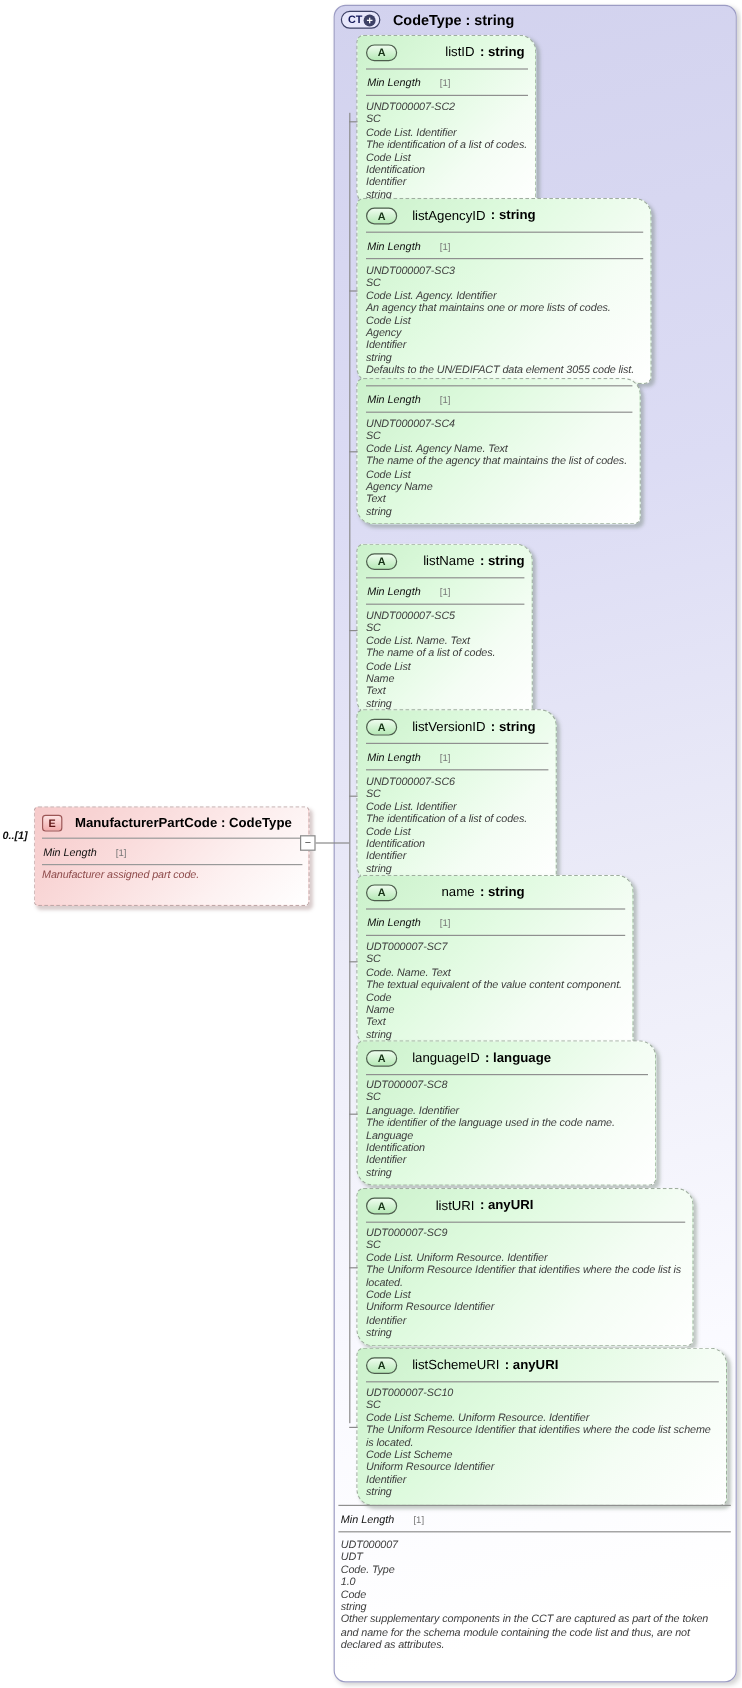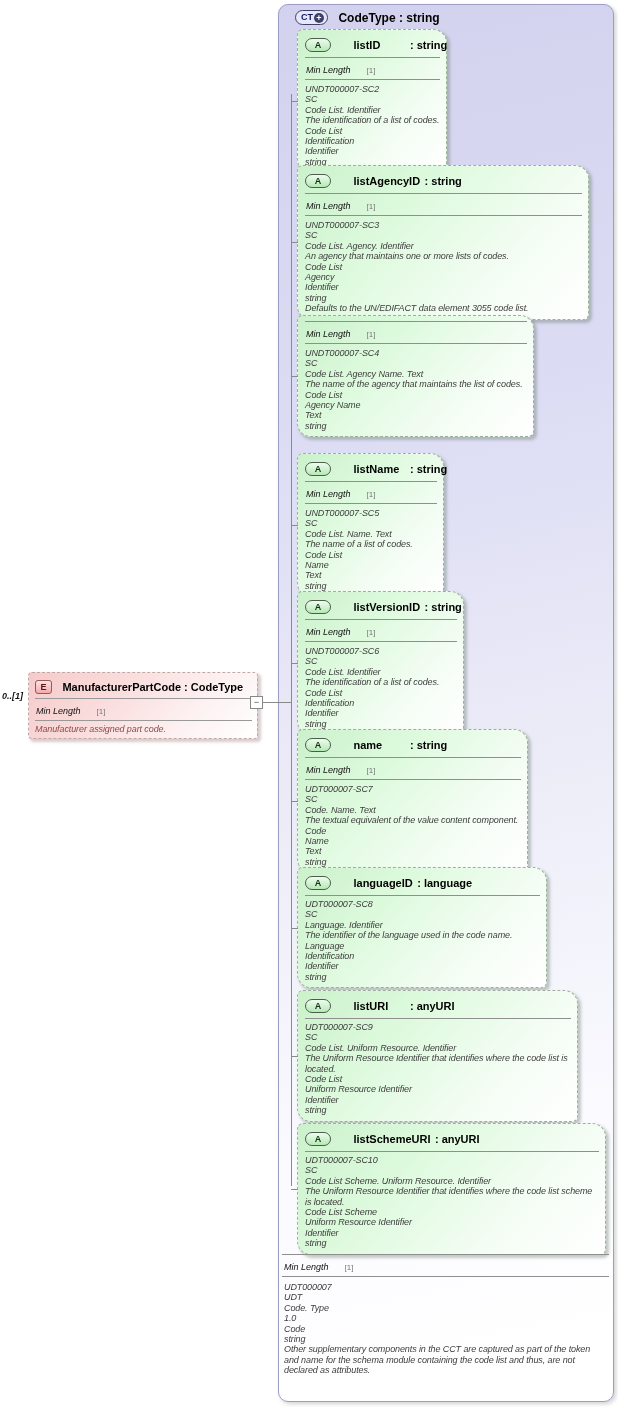--- a/index.html
+++ b/index.html
@@ -6,21 +6,21 @@
   html,body { background:#ffffff; font-family:"Liberation Sans","DejaVu Sans",sans-serif; }
   .stage { position:relative; width:618px; height:1407px; background:#fff; overflow:hidden; }
 
   
   .ct-box {
     position:absolute; left:278px; top:4px; width:336px; height:1398px;
     border:1px solid #9c9cc4; border-radius:10px;
     background:linear-gradient(168deg,#d2d2ee 0%,#dcdcf4 30%,#ececf8 55%,#fafaff 80%,#ffffff 95%);
     box-shadow:2px 2px 4px rgba(0,0,0,.18);
   }
-  .ct-header { position:absolute; left:16px; top:3px; height:18px; white-space:nowrap; }
+  .ct-header { position:absolute; left:5px; top:3px; height:18px; white-space:nowrap; }
   .badge-ct {
     display:inline-block; vertical-align:middle; padding:1px 3px 1px 5px;
     border:1px solid #3d4166; border-radius:8px; background:#e7e7fb;
     font-size:9px; font-weight:bold; color:#14195a; line-height:11px;
   }
   .ct-circle {
     display:inline-block; width:10px; height:10px; margin-left:1px; border-radius:50%;
     background:#3d4166; color:#fff; font-size:9px; font-weight:bold;
     line-height:10px; text-align:center; vertical-align:-1px;
   }
@@ -43,21 +43,21 @@
     background:linear-gradient(132deg,#cbf1cb 0%,#defade 35%,#f4fdf4 70%,#ffffff 100%);
     box-shadow:2.5px 2.5px 3px rgba(90,110,90,.35);
     padding:5px 6px 5px 7px;
   }
   .attr-header { white-space:nowrap; padding-bottom:4px; }
   .badge-a {
     display:inline-block; width:26px; border:1px solid #4d5d4d; border-radius:7px;
     background:linear-gradient(#eefcee,#b6e9b6); font-size:9px; font-weight:bold;
     color:#143014; text-align:center; line-height:12px; vertical-align:middle;
   }
-  .attr-name { display:inline-block; min-width:52px; margin-left:18px; font-size:11px; font-weight:bold; color:#000; vertical-align:middle; }
+  .attr-name { display:inline-block; min-width:52px; margin-left:8px; font-size:11px; font-weight:normal; color:#000; vertical-align:middle;text-align:right; }
   .attr-type { font-size:11px; font-weight:bold; color:#000; vertical-align:middle; }
   .facet-row {
     border-top:1px solid #8f8f8f; border-bottom:1px solid #8f8f8f;
     padding:1px 1px 2px; margin-bottom:2px;
   }
   .facet-name { font-size:9px; font-style:italic; color:#111; }
   .facet-val { font-size:8px; color:#777; margin-left:16px; }
   .desc { padding-top:2px; font-size:9px; font-style:italic; color:#3d3d3d; line-height:10.4px; letter-spacing:-0.1px; }
   .no-facet .desc { border-top:1px solid #8f8f8f; padding-top:3px;font-style:italic; }
 
@@ -66,21 +66,21 @@
   .bottom-facet .facet-row { padding:1px 2px 2px; background:transparent; }
   .bottom-desc { padding:3px 2px 0; font-size:9px; font-style:italic; color:#3d3d3d; line-height:10.4px; letter-spacing:-0.1px; }
 
   
   .el-multiplicity { position:absolute; left:2px; top:691px; font-size:9px; font-style:italic; font-weight:bold; color:#111; }
   .el-box {
     position:absolute; left:28px; top:672px; width:230px;
     border:1px dashed #c0a8a8; border-radius:4px;
     background:linear-gradient(132deg,#f6caca 0%,#fadcdc 35%,#fdf1f1 70%,#ffffff 100%);
     box-shadow:2.5px 2.5px 3px rgba(130,90,90,.3);
-    padding:4px 5px 4px 6px;
+    padding:4px 5px 20px 6px;
   }
   .el-header { white-space:nowrap; padding-bottom:3px; }
   .badge-e {
     display:inline-block; width:17px; border:1px solid #9c5656; border-radius:3px;
     background:linear-gradient(#fde2e2,#f2acac); font-size:9px; font-weight:bold;
     color:#5e1414; text-align:center; line-height:12px; vertical-align:middle;
   }
   .el-title { margin-left:6px; font-size:11px; font-weight:bold; color:#000; vertical-align:middle; }
   .el-facet { border-top:1px solid #999; border-bottom:1px solid #999; padding:1px 1px 2px; }
   .el-desc { padding-top:3px; font-size:9px; font-style:italic; color:#8d4a4a; line-height:10.4px; letter-spacing:-0.1px; }
@@ -129,21 +129,21 @@
             <div>UNDT000007-SC2</div>
             <div>SC</div>
             <div>Code List. Identifier</div>
             <div>The identification of a list of codes.</div>
             <div>Code List</div>
             <div>Identification</div>
             <div>Identifier</div>
             <div>string</div>
           </div>
       </div>
-        <div class="attr-box" style="top: 160px; width: 292px;">
+        <div class="attr-box" style="top: 160px; width: 246px;">
         <div class="stub"></div>
         <div class="attr-header">
           <span class="badge-a">A</span>
           <span class="attr-name">listAgencyID</span>
           <span class="attr-type">: string</span>
         </div>
         <div class="facet-row">
           <span class="facet-name">Min Length</span><span class="facet-val">[1]</span>
         </div>
         <div class="desc">

